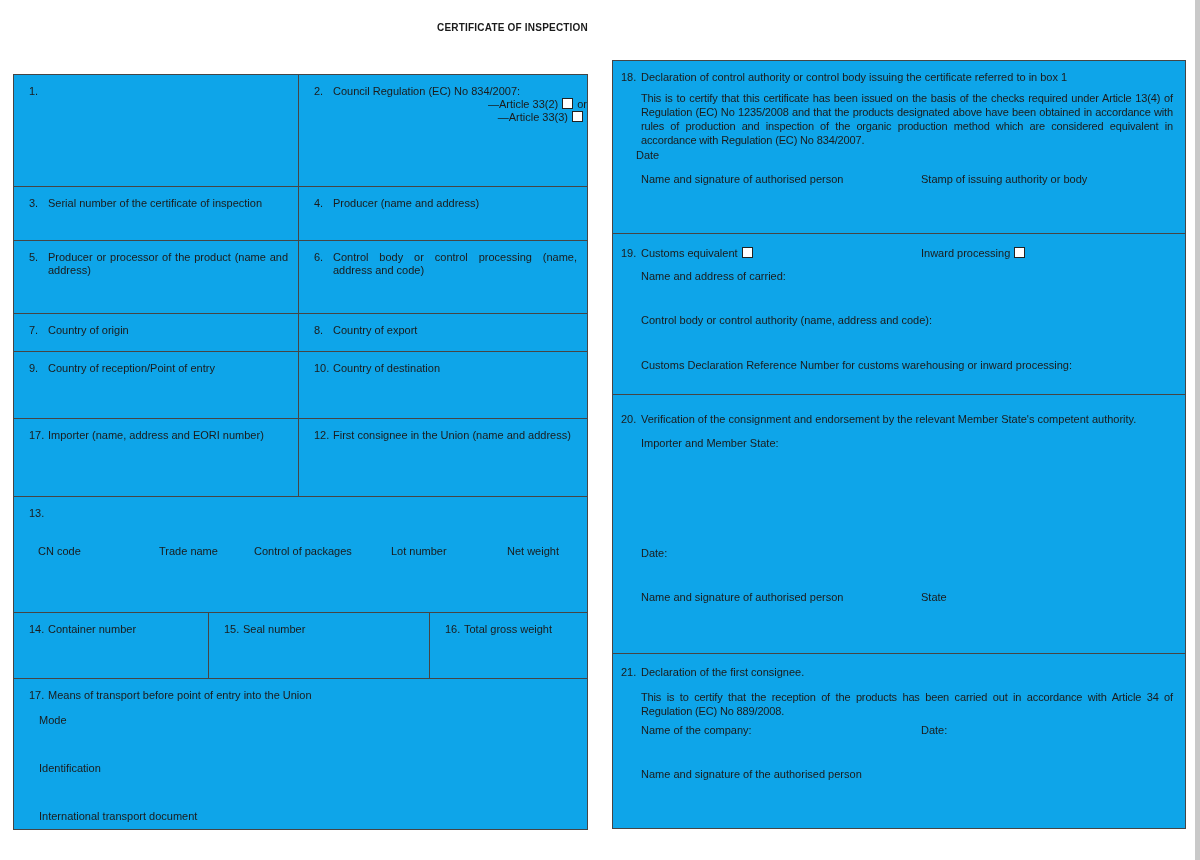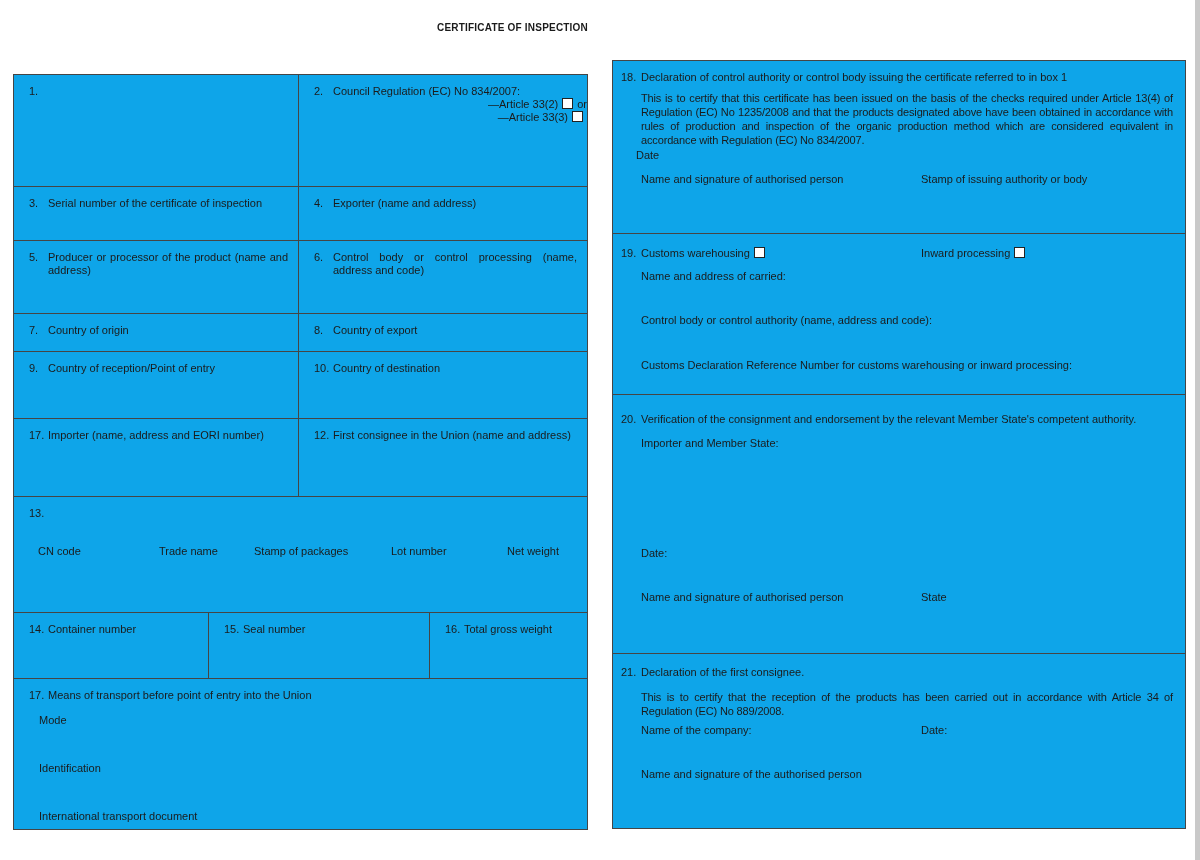--- a/index.html
+++ b/index.html
@@ -70,21 +70,21 @@
     <div class="row" style="height:54px">
       <div class="cell" style="width:284px">
         <div class="lbl">
           <span class="num">3.</span>
           <span class="txt">Serial number of the certificate of inspection</span>
         </div>
       </div>
       <div class="cell grow">
         <div class="lbl">
           <span class="num">4.</span>
-          <span class="txt">Exporter (name and address)</span>
+          <span class="txt">Producer (name and address)</span>
         </div>
       </div>
     </div>
 
     <div class="row" style="height:73px">
       <div class="cell" style="width:284px">
         <div class="lbl">
           <span class="num">5.</span>
           <span class="txt">Producer or processor of the product (name and address)</span>
         </div>
@@ -142,21 +142,21 @@
       </div>
     </div>
 
     <div class="row" style="height:116px">
       <div class="cell grow">
         <div class="lbl">
           <span class="num">13.</span>
         </div>
         <span class="abs" style="left:24px;top:48px">CN code</span>
         <span class="abs" style="left:145px;top:48px">Trade name</span>
-        <span class="abs" style="left:240px;top:48px">Stamp of packages</span>
+        <span class="abs" style="left:240px;top:48px">Control of packages</span>
         <span class="abs" style="left:377px;top:48px">Lot number</span>
         <span class="abs" style="left:493px;top:48px">Net weight</span>
       </div>
     </div>
 
     <div class="row" style="height:66px">
       <div class="cell" style="width:194px">
         <div class="lbl">
           <span class="num">14.</span>
           <span class="txt">Container number</span>
@@ -199,21 +199,21 @@
       </div>
       <div class="para" style="top:30px">This is to certify that this certificate has been issued on the basis of the checks required under Article 13(4) of Regulation (EC) No 1235/2008 and that the products designated above have been obtained in accordance with rules of production and inspection of the organic production method which are considered equivalent in accordance with Regulation (EC) No 834/2007.</div>
       <span class="abs" style="left:23px;top:88px">Date</span>
       <span class="abs" style="left:28px;top:112px">Name and signature of authorised person</span>
       <span class="abs" style="left:308px;top:112px">Stamp of issuing authority or body</span>
     </div>
 
     <div class="rbox" style="height:161px">
       <div class="rlbl" style="top:13px">
         <span class="num2">19.</span>
-        <span class="txt"><span>Customs warehousing</span><span class="cb"></span></span>
+        <span class="txt"><span>Customs equivalent</span><span class="cb"></span></span>
       </div>
       <span class="abs" style="left:308px;top:13px"><span>Inward processing</span><span class="cb"></span></span>
       <span class="abs" style="left:28px;top:36px">Name and address of carried:</span>
       <span class="abs" style="left:28px;top:80px">Control body or control authority (name, address and code):</span>
       <span class="abs" style="left:28px;top:125px">Customs Declaration Reference Number for customs warehousing or inward processing:</span>
     </div>
 
     <div class="rbox" style="height:259px">
       <div class="rlbl" style="top:18px">
         <span class="num2">20.</span>

